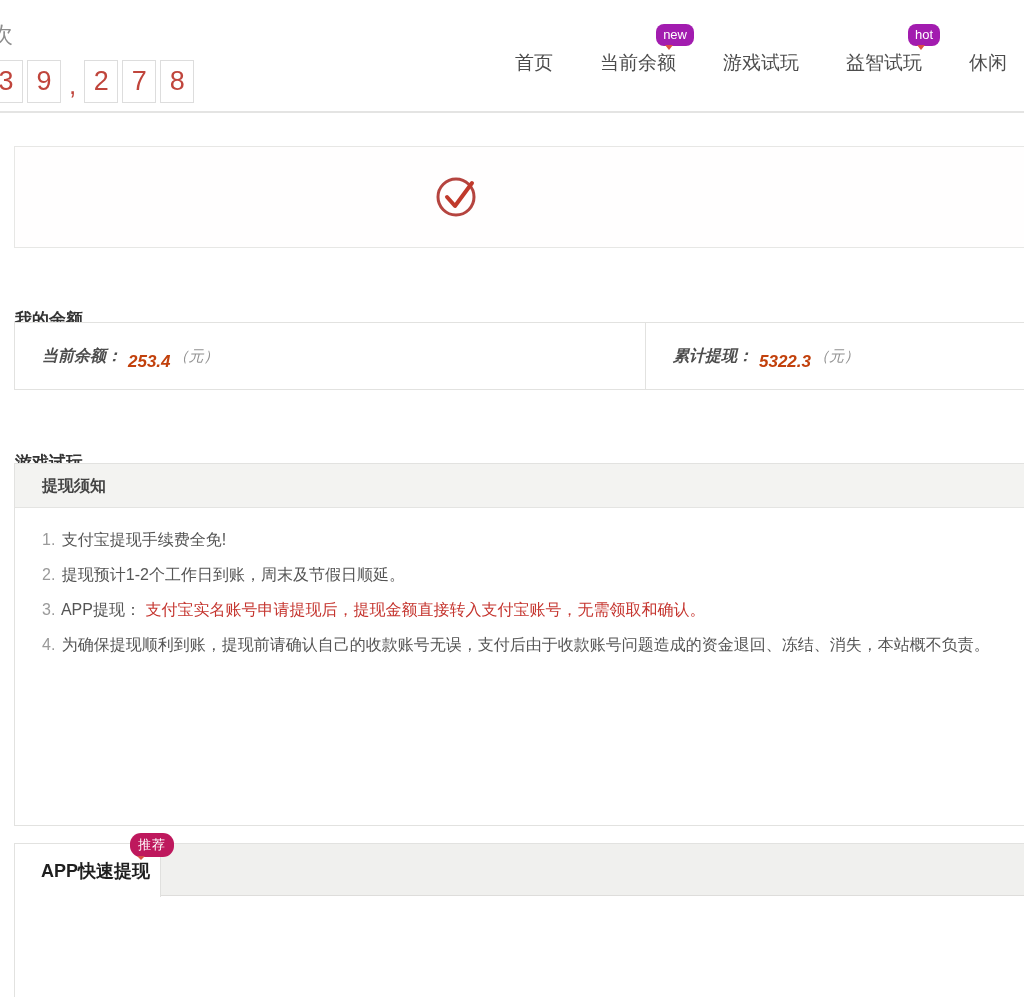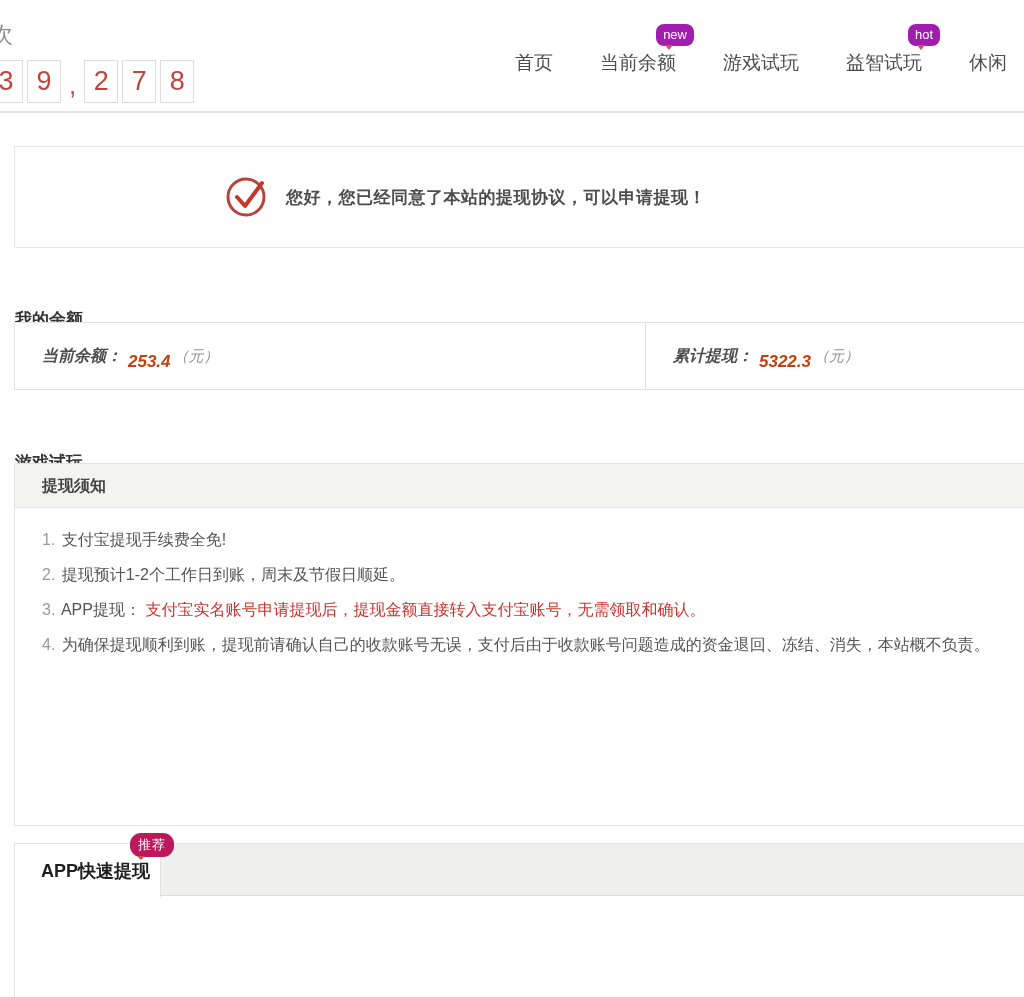--- a/index.html
+++ b/index.html
@@ -125,21 +125,20 @@
   <div class="header-divider"></div>
 
   <div class="agree-box">
     <div class="agree-inner">
       <span class="check-icon">
         <svg width="46" height="48" viewBox="0 0 46 48">
           <circle cx="22" cy="26" r="18" fill="none" stroke="#b5443f" stroke-width="3"></circle>
           <path d="M13 26 L21 35 L38 12" fill="none" stroke="#c0392b" stroke-width="4" stroke-linecap="round" stroke-linejoin="round"></path>
         </svg>
       </span>
-      <span class="agree-text">您好，您已经同意了本站的提现协议，可以申请提现！</span>
     </div>
   </div>
 
   <div class="section-title" id="title-balance">我的余额</div>
 
   <div class="balance-table">
     <div class="balance-cell">
       <span class="balance-label">当前余额：</span>
       <span class="balance-value">253.4</span>
       <span class="balance-unit">（元）</span>

